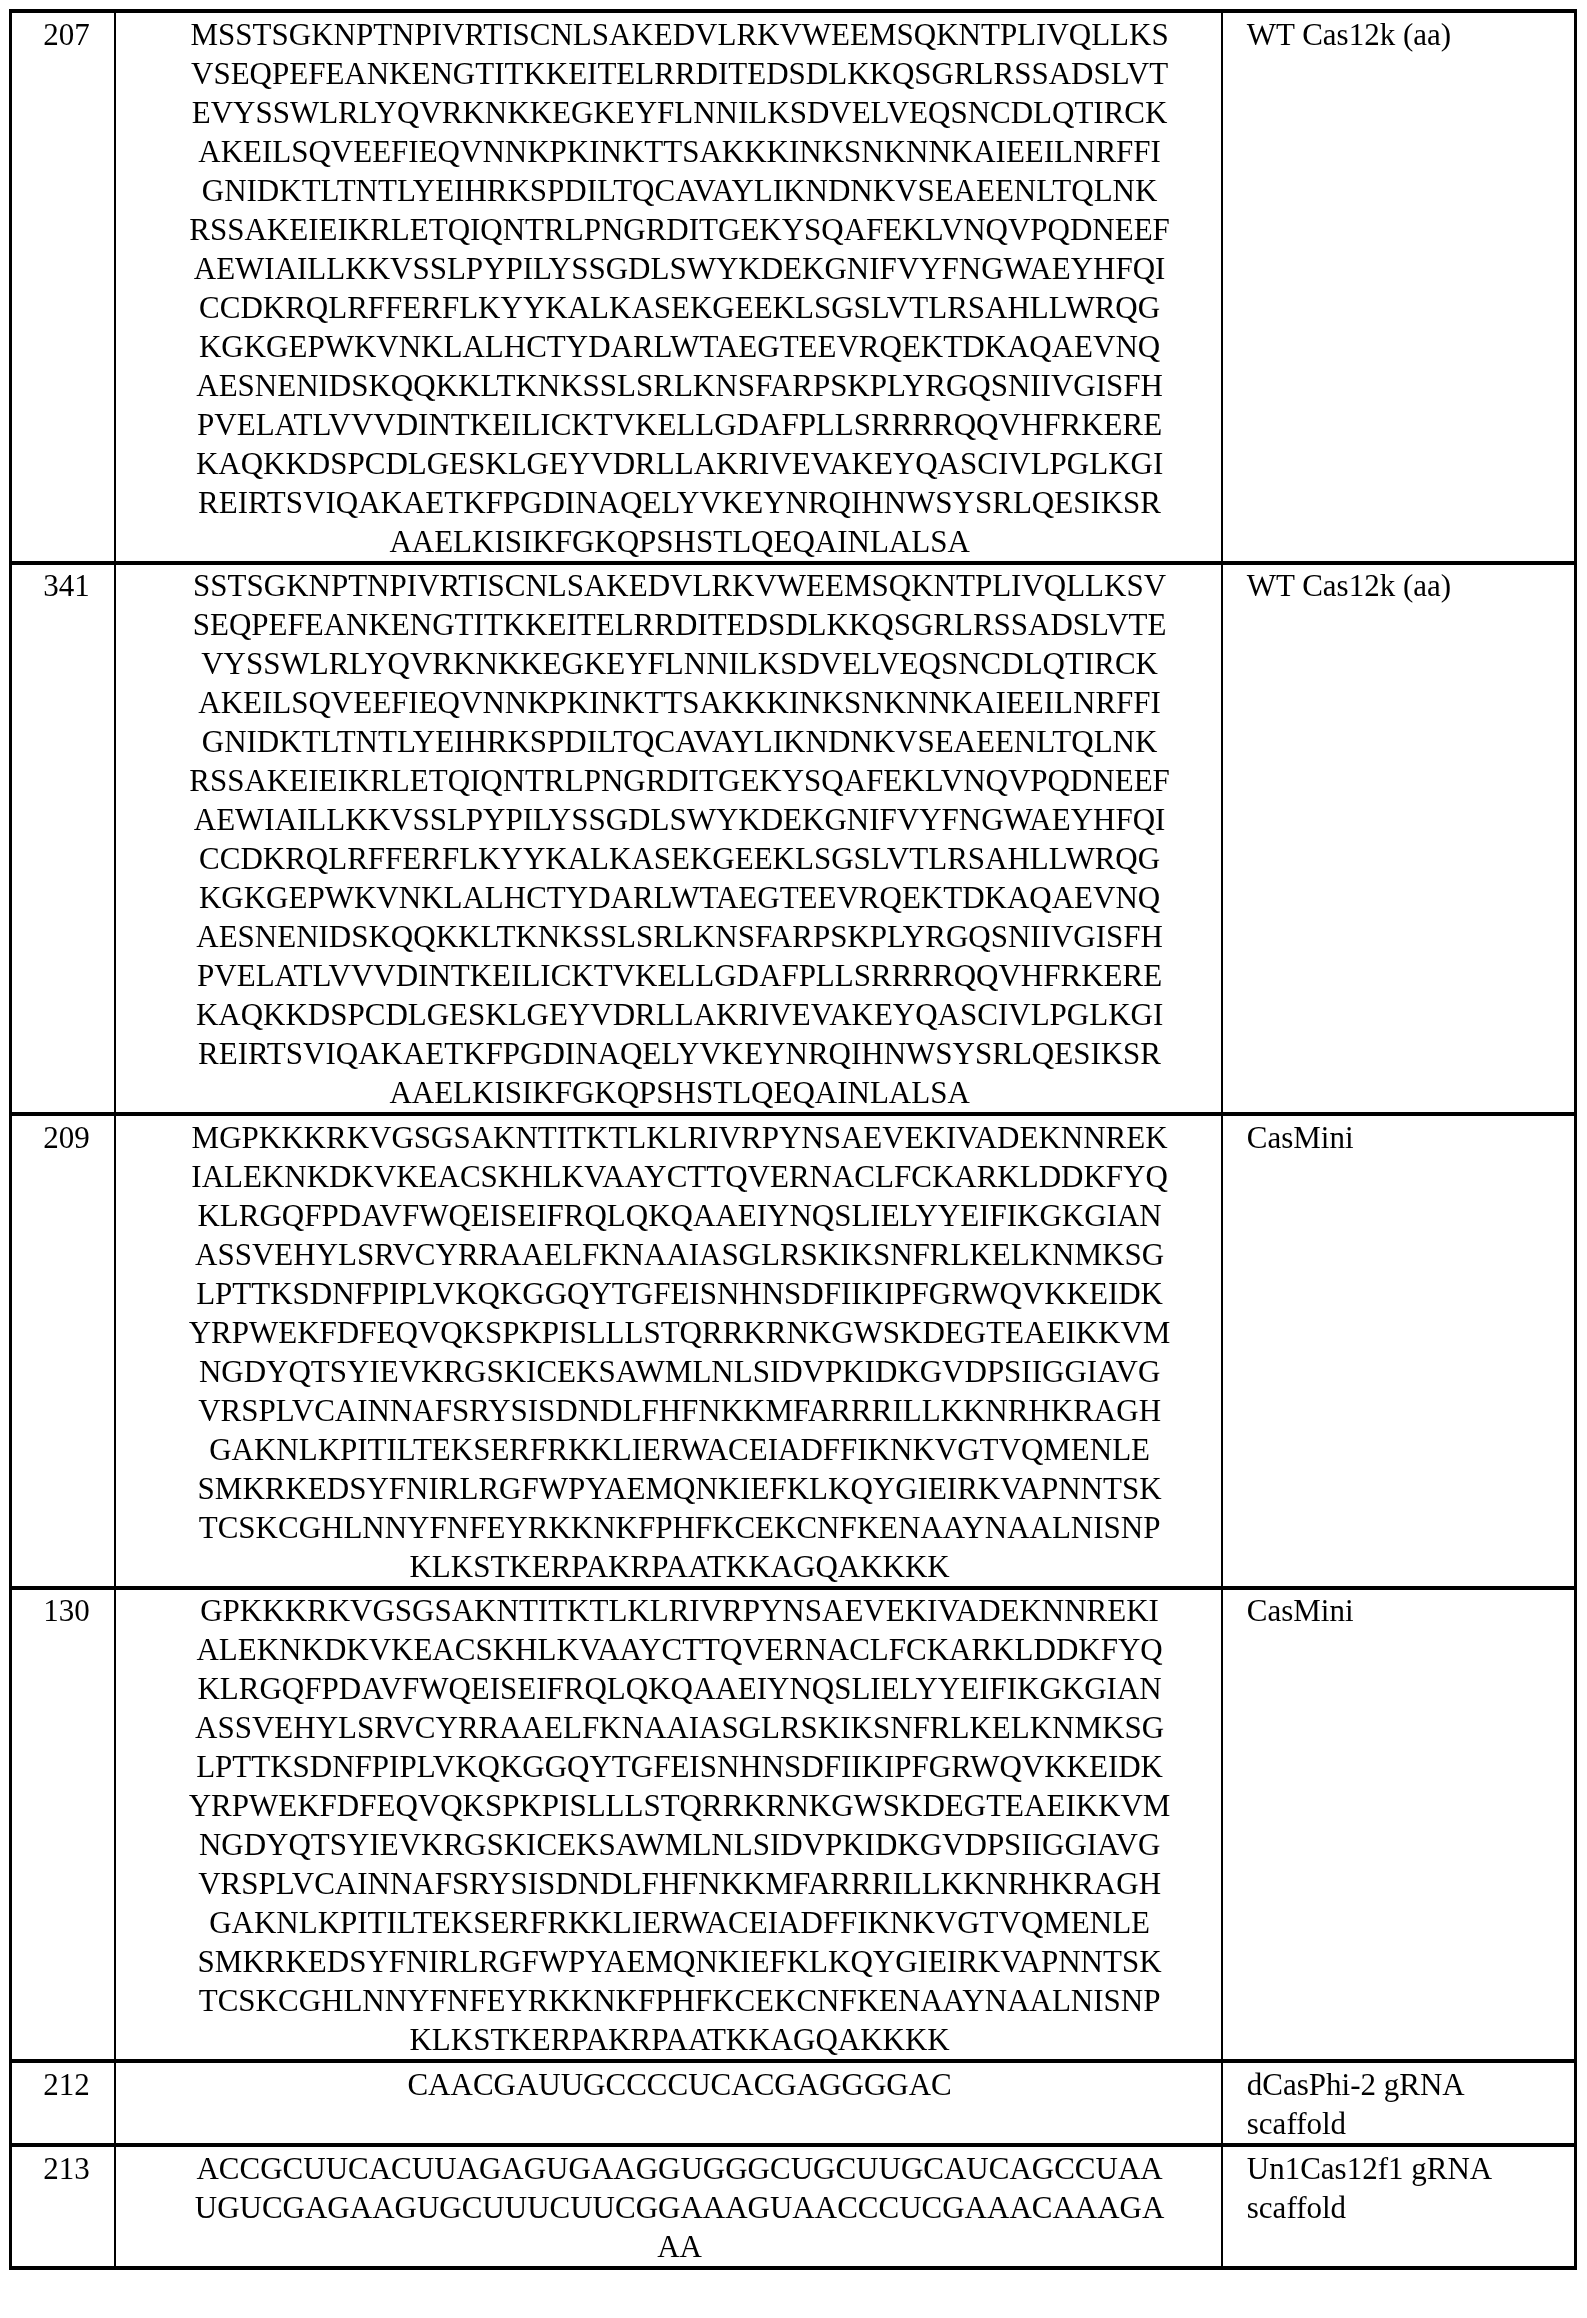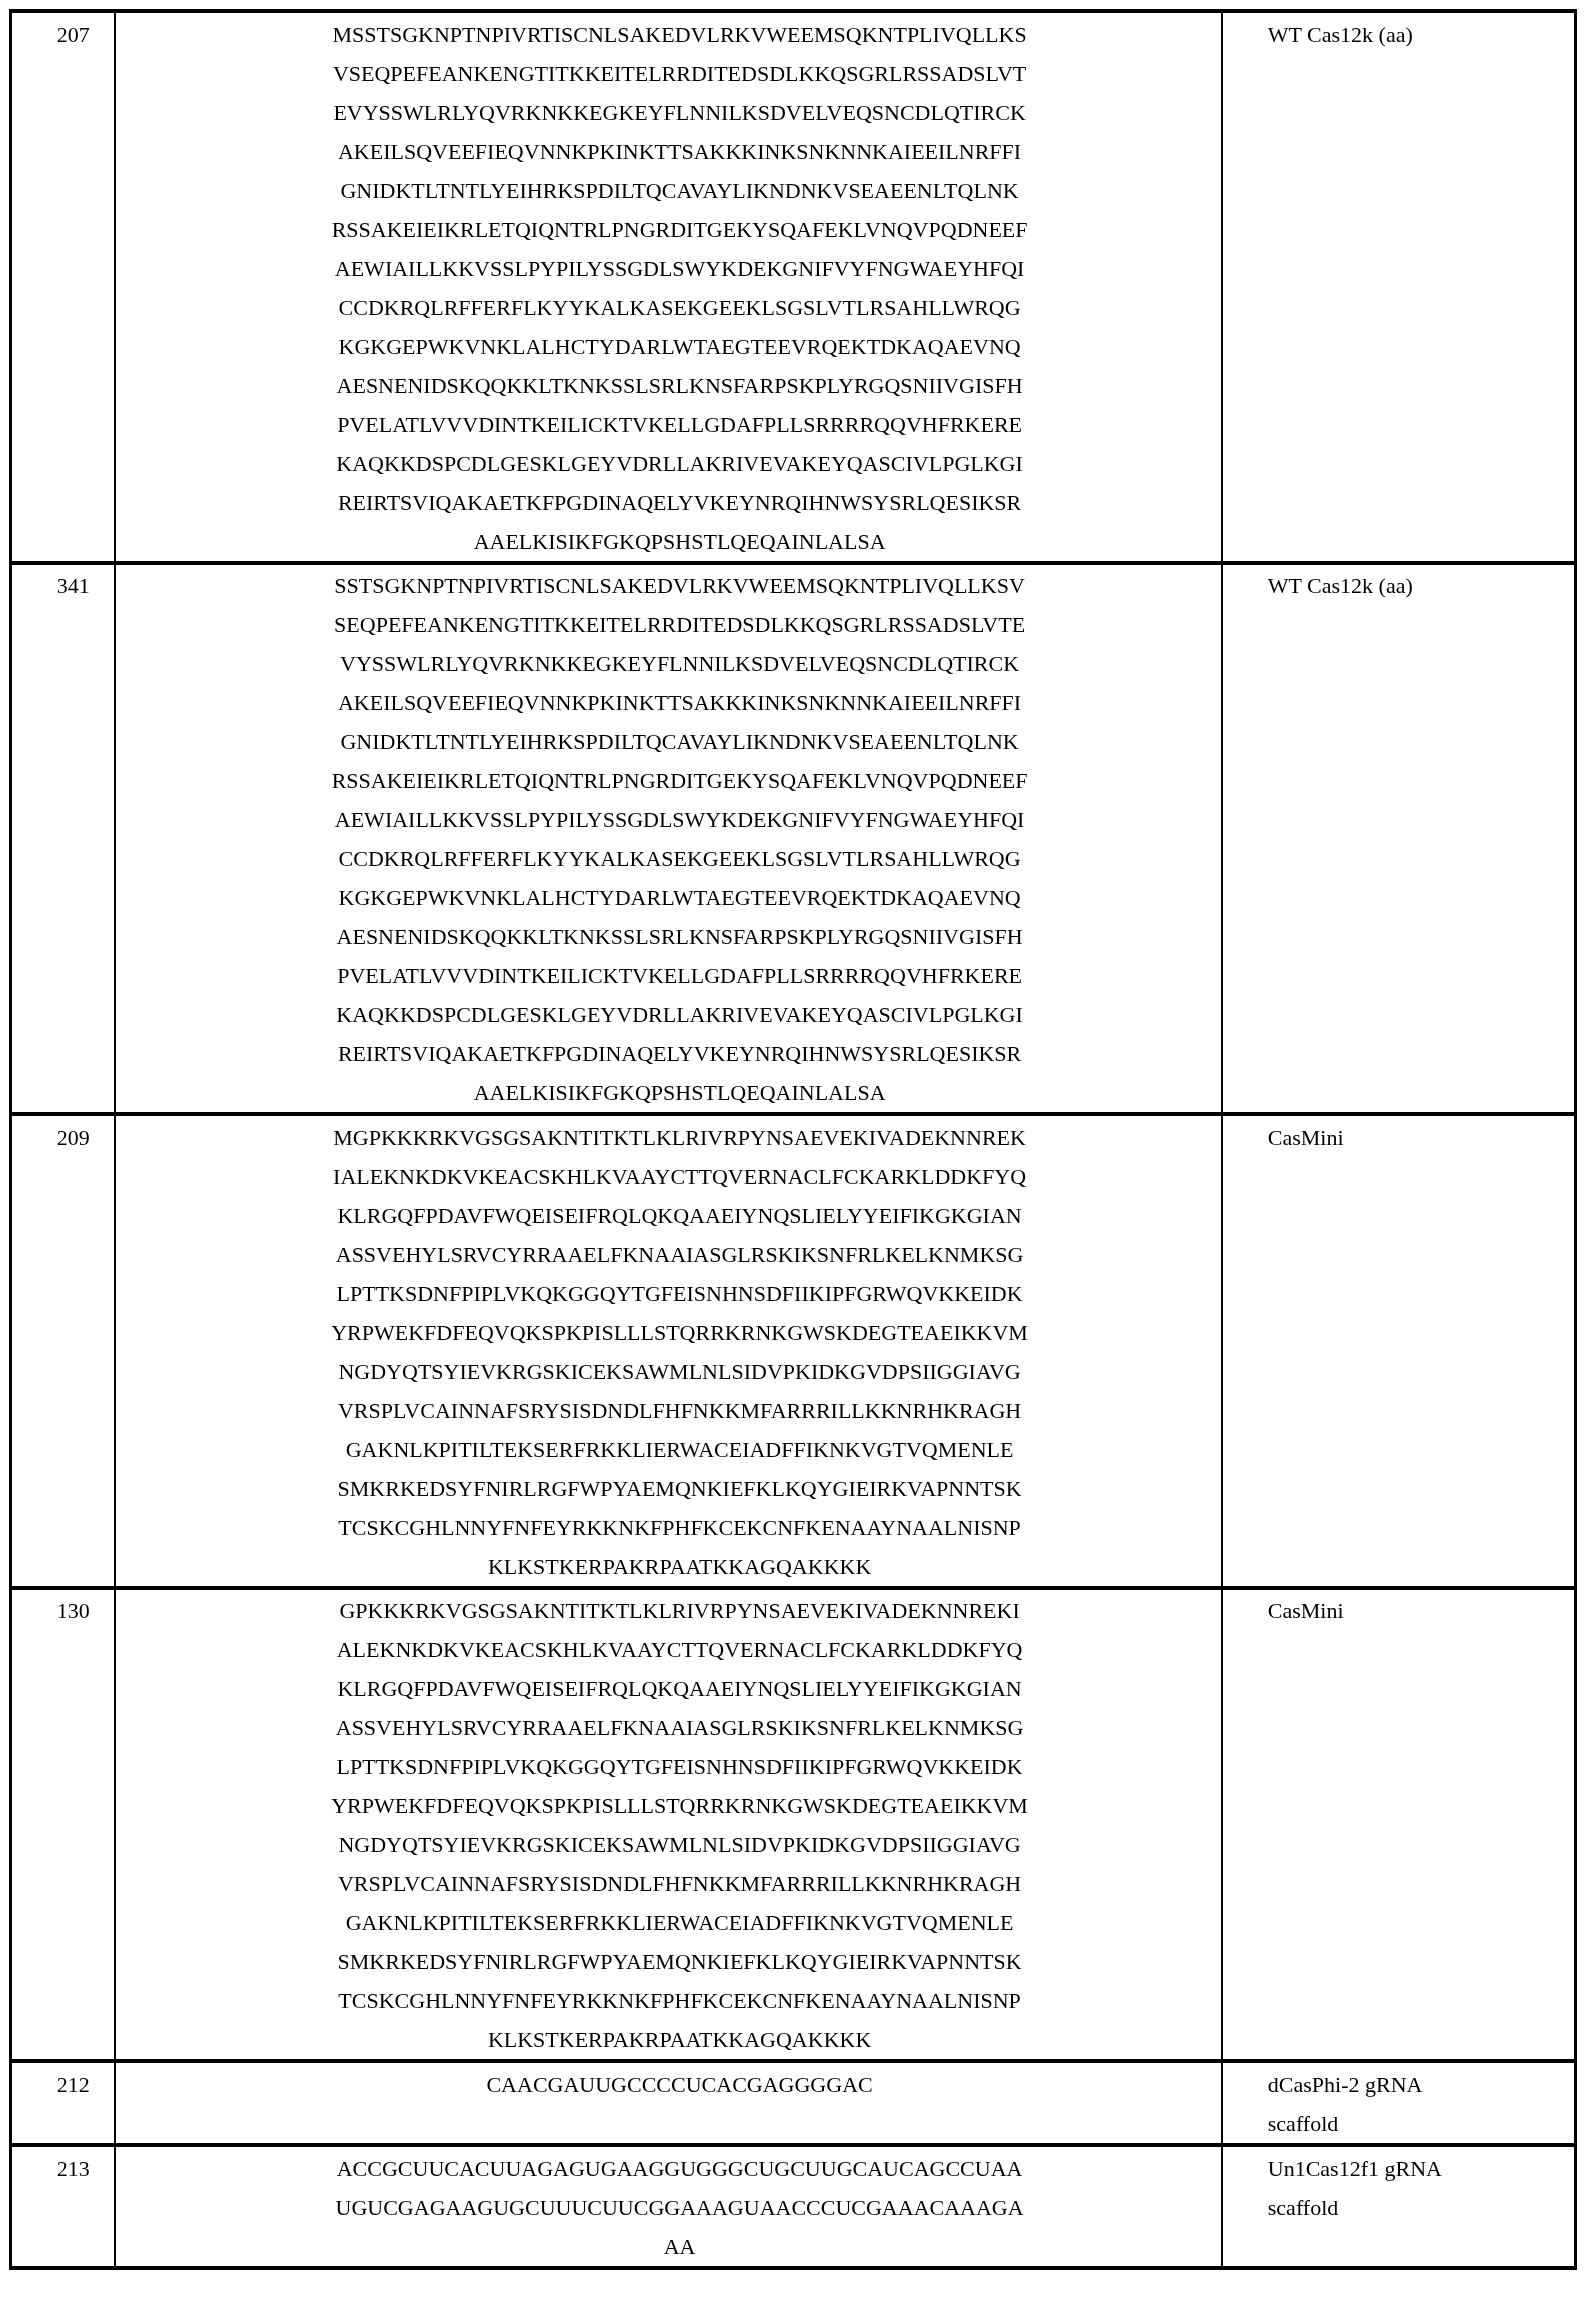--- a/index.html
+++ b/index.html
@@ -24,21 +24,21 @@
     table-layout: fixed;
     border: 3.2px solid #000;
   }
   .seq-table td {
     border-left: 2.4px solid #000;
     border-right: 2.4px solid #000;
     border-top: 4px solid #000;
     border-bottom: 4px solid #000;
     vertical-align: top;
     padding: 0;
-    font-size: 22px;
+    font-size: 31px;
     line-height: 39px;
   }
   .col-num { width: 104px; }
   .col-seq { width: 1105px; }
   .col-desc { width: 353px; }
   .cell-num {
     text-align: right;
     padding-right: 24px !important;
     padding-top: 1.6px !important;
   }
@@ -49,21 +49,21 @@
   }
   .seq-line {
     display: block;
     white-space: nowrap;
     text-align: center;
   }
   .cell-desc {
     padding-left: 24px !important;
     padding-top: 1.6px !important;
   }
-  .desc-line { display: block; white-space: nowrap; margin-left: 21px; }
+  .desc-line { display: block; white-space: nowrap; }
 </style>
 </head>
 <body>
 
 <table class="seq-table">
   <colgroup>
     <col class="col-num">
     <col class="col-seq">
     <col class="col-desc">
   </colgroup>

